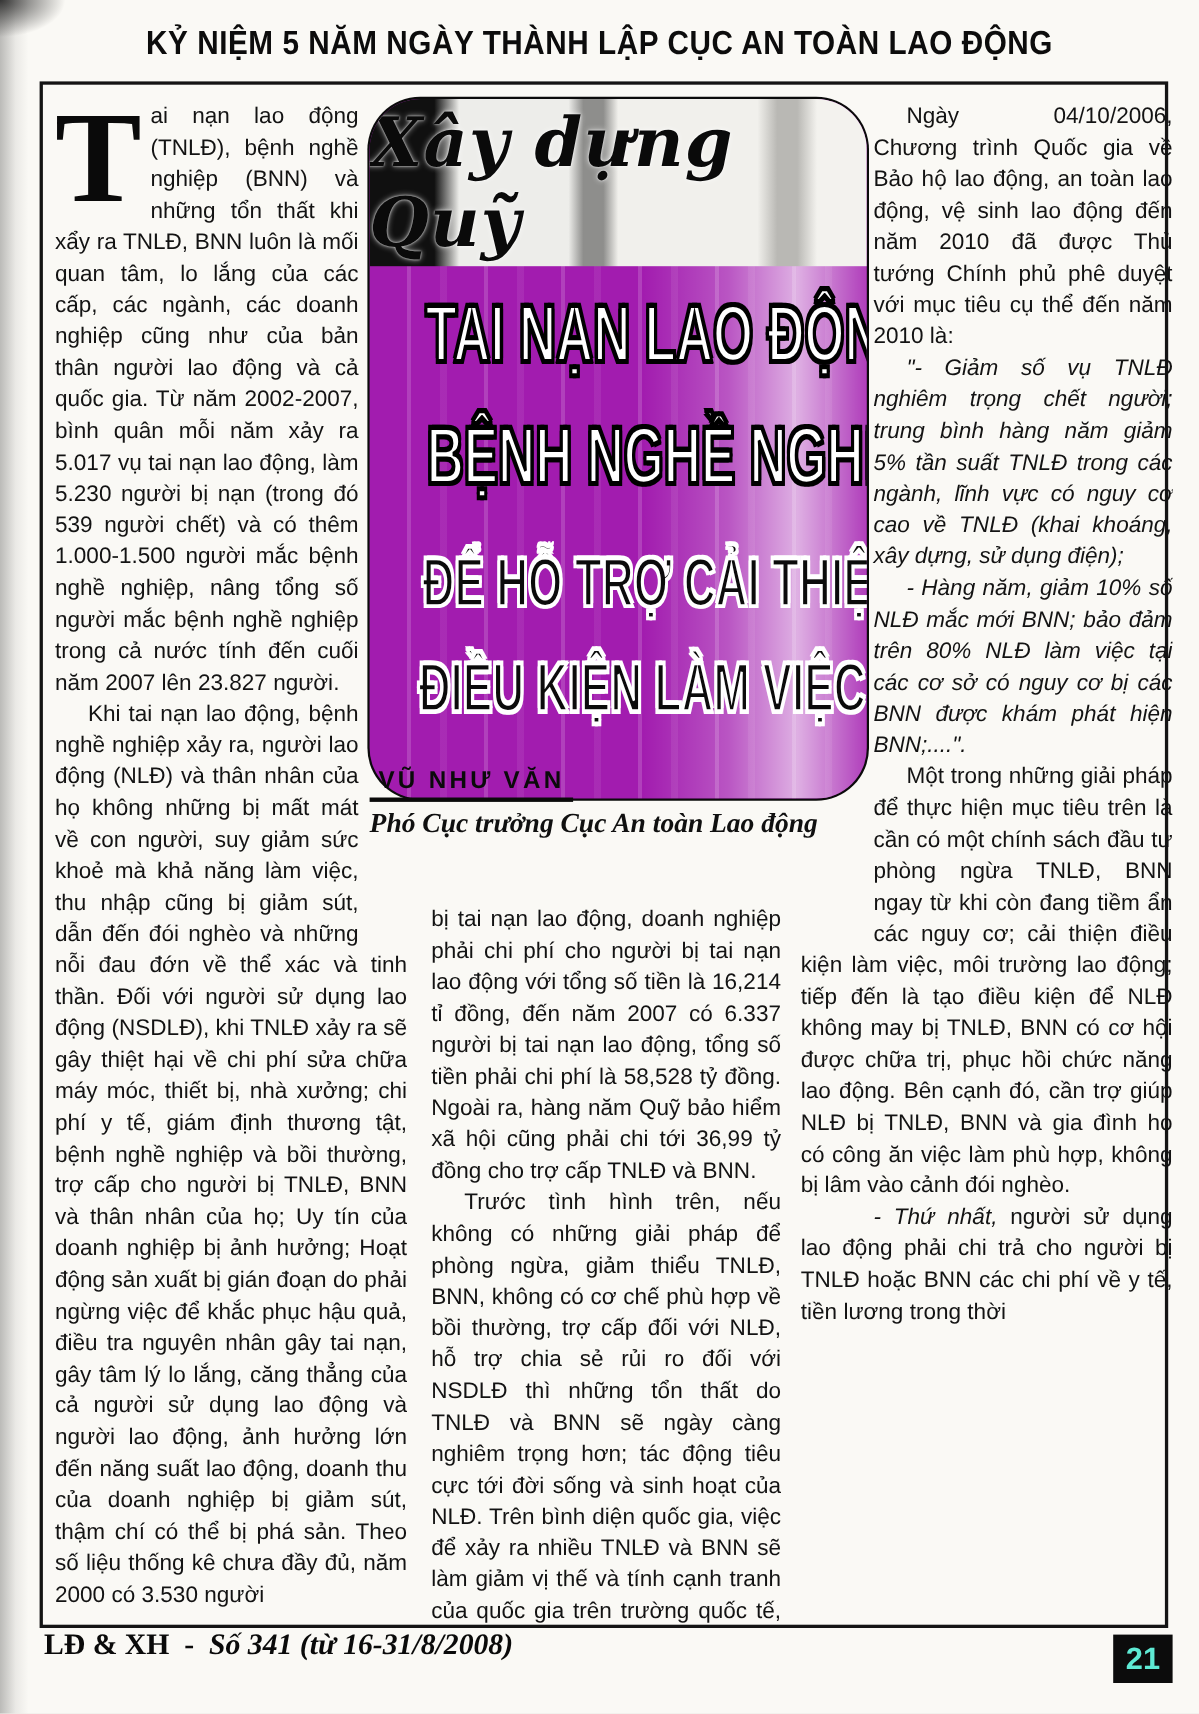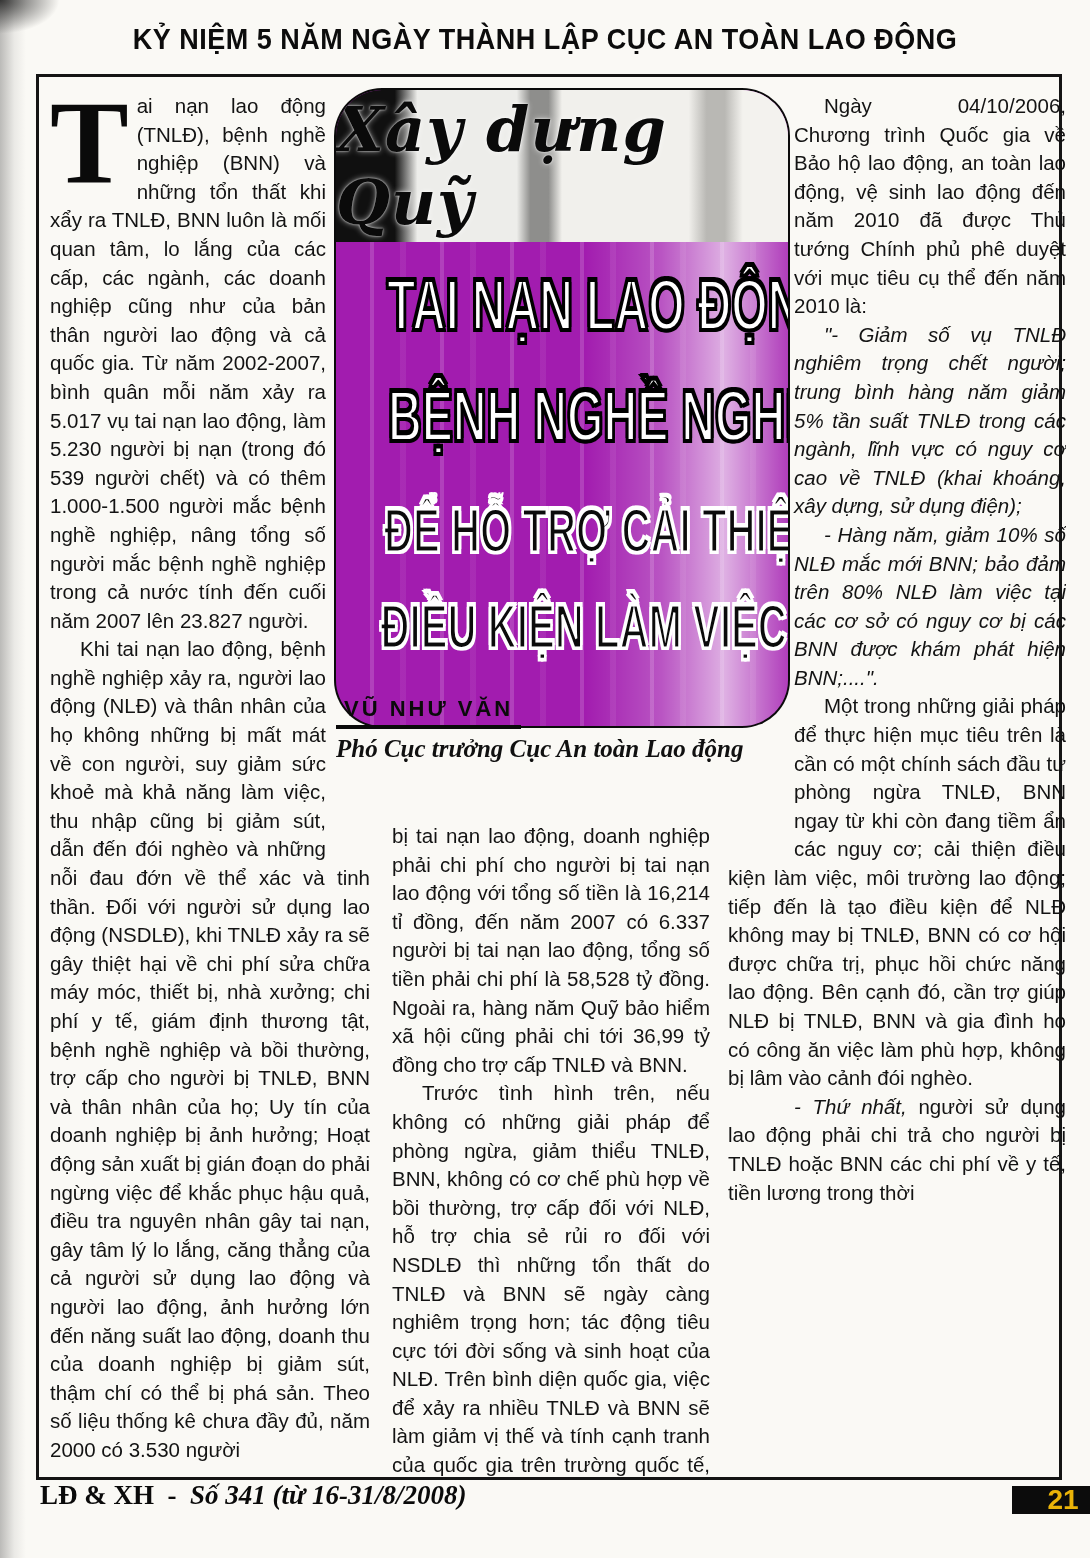--- a/index.html
+++ b/index.html
@@ -58,22 +58,22 @@
   .author{position:absolute;left:336px;top:696px;width:452px;}
   .author-name{display:inline-block;font-weight:700;font-size:22px;letter-spacing:3px;
       color:#0a0a0a;border-bottom:4px solid #0a0a0a;padding:0 8px 3px 8px;}
   .author-title{margin-top:6px;font-family:"Liberation Serif",serif;font-style:italic;
       font-weight:600;font-size:25px;color:#101010;}
   
   .footer{position:absolute;left:40px;top:1480px;font-size:27px;color:#0a0a0a;}
   .footer .j{font-family:"Liberation Serif",serif;font-weight:700;}
   .footer .sep{font-family:"Liberation Serif",serif;font-weight:700;margin:0 6px;}
   .footer .iss{font-family:"Liberation Serif",serif;font-weight:700;font-style:italic;}
-  .pagenum{position:absolute;left:1012px;top:1486px;width:54px;height:28px;background:#0c0c0c;
-      color:#eab308;font-weight:700;font-size:28px;display:flex;align-items:center;justify-content:center;padding-left:24px;}
+  .pagenum{position:absolute;left:1012px;top:1486px;width:54px;height:44px;background:#0c0c0c;
+      color:#5eead4;font-weight:700;font-size:28px;display:flex;align-items:center;justify-content:center;}
 </style>
 </head>
 <body>
 
 <div class="page">
 
   <div class="scan-edge"></div>
   <div class="corner-smudge"></div>
 
   <div class="header">KỶ NIỆM 5 NĂM NGÀY THÀNH LẬP CỤC AN TOÀN LAO ĐỘNG</div>

